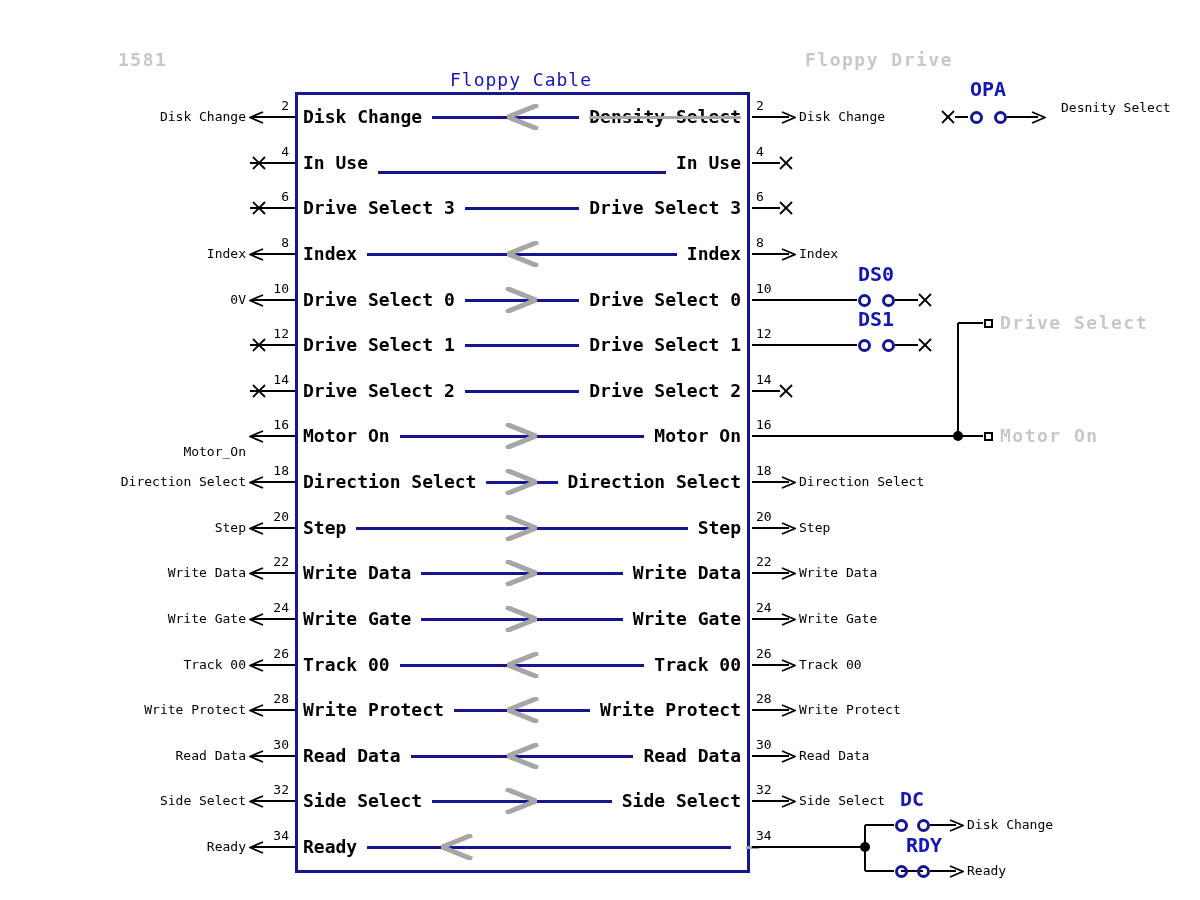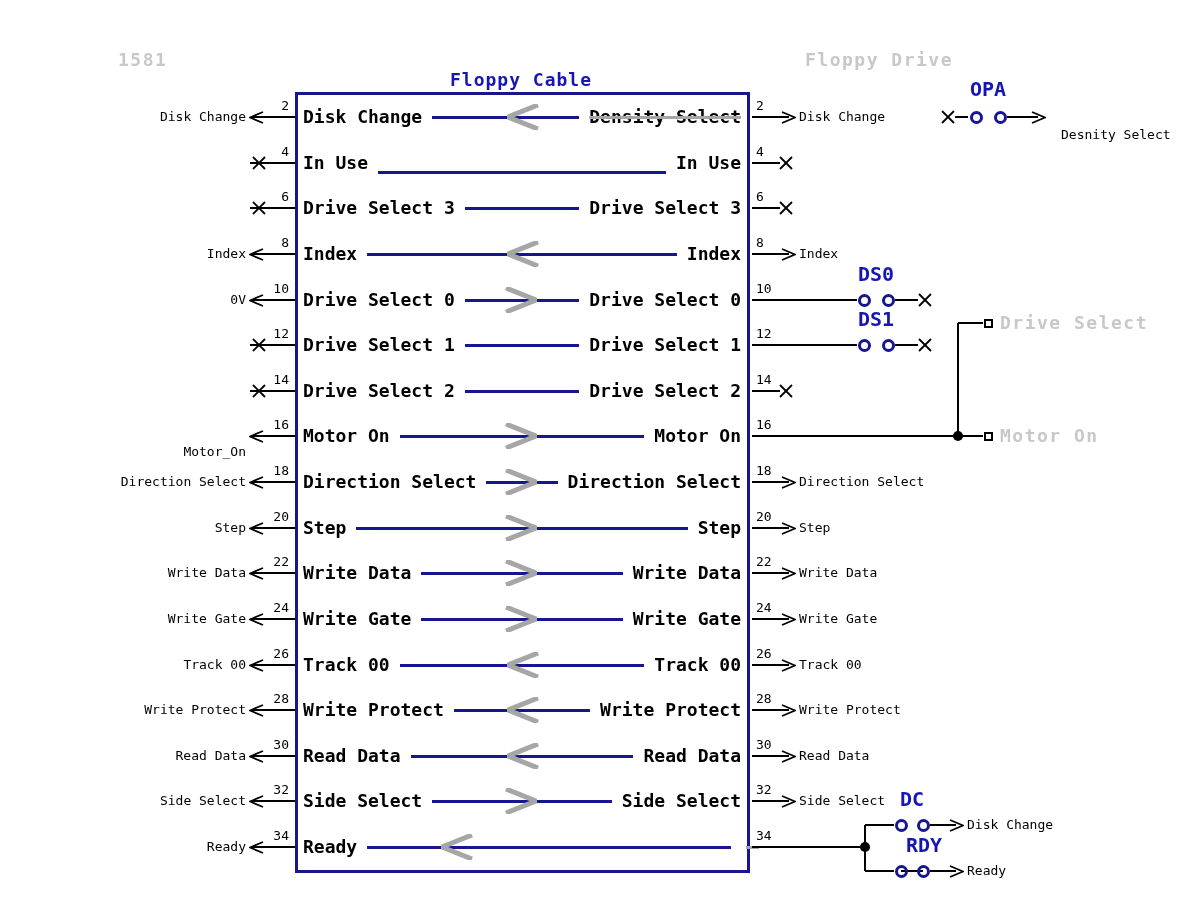--- a/index.html
+++ b/index.html
@@ -5,21 +5,21 @@
   :root{
     --line-blue:#16168e;
     --text-blue:#1616b4;
     --light-gray:#c8c8c8;
     --mid-gray:#a6a6a6;
   }
   html,body{margin:0;padding:0;background:#fff;}
   #stage{position:relative;width:1200px;height:900px;background:#ffffff;overflow:hidden;color:#000;}
   .t{position:absolute;font-family:"DejaVu Sans Mono",monospace;white-space:pre;}
   .hdr{font-size:18px;font-weight:bold;line-height:22px;letter-spacing:1.5px;color:var(--light-gray);}
-  .title{font-size:18px;font-weight:bold;line-height:22px;letter-spacing:1px;color:var(--text-blue);}
+  .title{font-size:18px;font-weight:normal;line-height:22px;letter-spacing:1px;color:var(--text-blue);}
   .sm{font-size:13px;line-height:16px;}
   .pin{font-size:13px;line-height:16px;}
   .jmp{font-size:20px;font-weight:bold;line-height:22px;color:var(--text-blue);}
   .tap{font-size:18px;font-weight:bold;line-height:22px;letter-spacing:1.5px;color:var(--light-gray);}
   .t2{font-family:"DejaVu Sans Mono",monospace;font-size:18px;font-weight:bold;line-height:22px;white-space:pre;}
   .strike{text-decoration:line-through;text-decoration-color:var(--mid-gray);text-decoration-thickness:3px;}
   #hdr-left{left:118px;top:49px;}
   #hdr-right{left:805px;top:49px;}
   #cable-title{left:521px;top:69px;transform:translateX(-50%);}
   .cable-line{flex:1;height:3px;background:var(--line-blue);margin:0 10px;}
@@ -393,15 +393,15 @@
       <line x1="2" y1="2" x2="14" y2="14" stroke="#000" stroke-width="1.8"></line>
       <line x1="14" y1="2" x2="2" y2="14" stroke="#000" stroke-width="1.8"></line>
     </svg>
     <div style="position: absolute; left: 955px; top: 116px; width: 13px; height: 2px; background: rgb(0, 0, 0);"></div>
     <div style="position: absolute; left: 969.5px; top: 110.5px; width: 13px; height: 13px; border: 3px solid var(--line-blue); border-radius: 50%; box-sizing: border-box;"></div>
     <div style="position: absolute; left: 993.5px; top: 110.5px; width: 13px; height: 13px; border: 3px solid var(--line-blue); border-radius: 50%; box-sizing: border-box;"></div>
     <div style="position: absolute; left: 1007px; top: 116px; width: 31px; height: 2px; background: rgb(0, 0, 0);"></div>
     <svg width="15" height="13" style="position: absolute; top: 110.5px; left: 1031px;">
       <polyline points="1,1 14,6.5 1,12" fill="none" stroke="#000" stroke-width="1.8"></polyline>
     </svg>
-    <div class="t sm" style="top: 127px; left: 1049px; padding-left: 12px;">Desnity Select</div>
+    <div class="t sm" style="top: 100px; left: 1049px; padding-left: 12px;">Desnity Select</div>
     <div class="t jmp" style="top: 78px; left: 988px; transform: translateX(-50%);">OPA</div>
   </div>
 
 </body></html>

